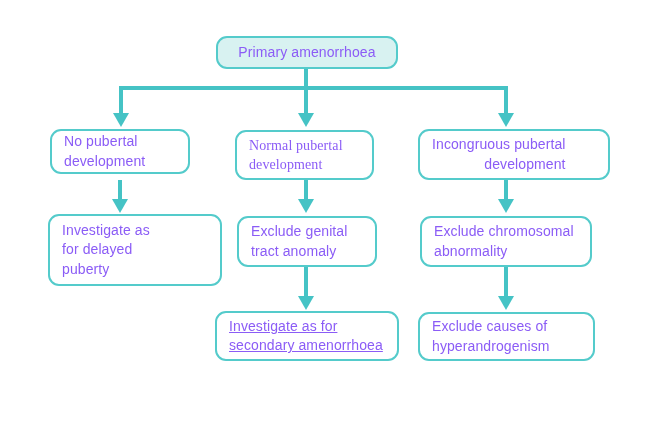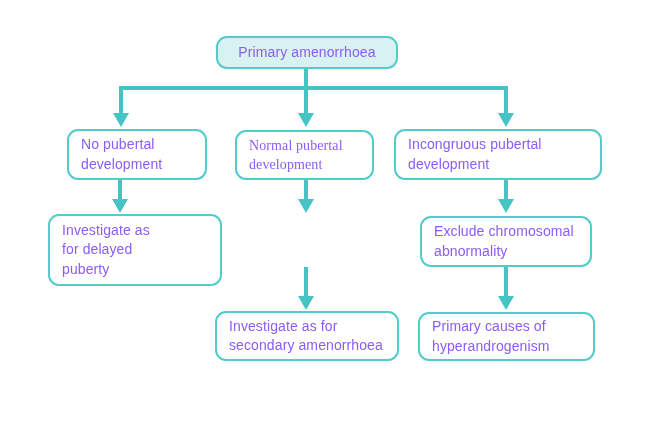--- a/index.html
+++ b/index.html
@@ -77,45 +77,49 @@
       <polygon points="498,199 514,199 506,213"></polygon>
       <polygon points="298,296 314,296 306,310"></polygon>
       <polygon points="498,296 514,296 506,310"></polygon>
     </g>
   </svg>
 
   <div class="node root" style="left:216px; top:36px; width:182px; height:33px;">
     <span>Primary amenorrhoea</span>
   </div>
 
-  <div class="node" style="left:50px; top:129px; width:140px; height:51px;margin-left:17px;">
+  <div class="node" style="left:50px; top:129px; width:140px; height:45px;">
     <span>No pubertal
 development</span>
   </div>
   <div class="node" style="left:48px; top:214px; width:174px; height:72px;">
     <span>Investigate as
 for delayed
 puberty</span>
   </div>
 
   <div class="node" style="left:235px; top:130px; width:139px; height:50px;font-family:Liberation Serif, serif;">
     <span>Normal pubertal
 development</span>
   </div>
-  <div class="node" style="left:215px; top:311px; width:184px; height:50px;">
+  <div class="node" style="left:237px; top:216px; width:140px; height:51px;">
+    <span>Exclude genital
+tract anomaly</span>
+  </div>
+  <div class="node" style="left:215px; top:311px; width:184px; height:50px;text-decoration:underline;">
     <span>Investigate as for
 secondary amenorrhoea</span>
   </div>
 
-  <div class="node" style="left:394px; top:129px; width:208px; height:51px;">
+  <div class="node" style="left:418px; top:129px; width:192px; height:51px;text-align:right;">
     <span>Incongruous pubertal
 development</span>
   </div>
   <div class="node" style="left:420px; top:216px; width:172px; height:51px;">
     <span>Exclude chromosomal
 abnormality</span>
   </div>
   <div class="node" style="left:418px; top:312px; width:177px; height:49px;">
-    <span>Primary causes of
+    <span>Exclude causes of
 hyperandrogenism</span>
   </div>
 
 </div>
 
 </body></html>

